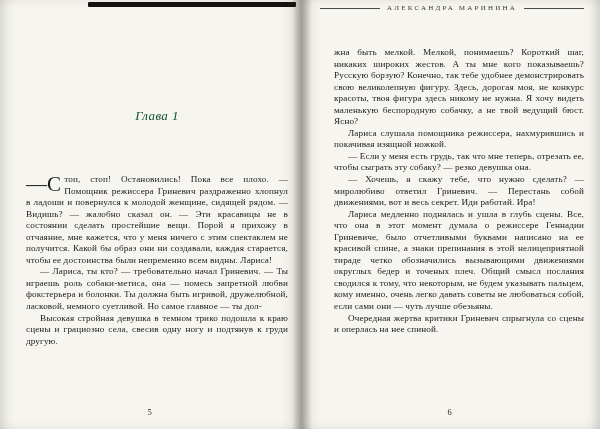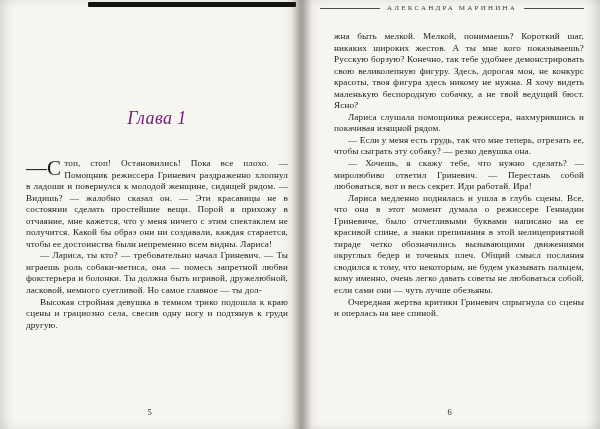--- a/index.html
+++ b/index.html
@@ -31,26 +31,26 @@
   }
   .body-text{
     position:absolute;
     font-size:9.2px;line-height:11.55px;
     text-align:justify;
     letter-spacing:.1px;
   }
   .left .body-text{left:26px;width:262px;top:158px;}
   .right .body-text{left:34px;width:250px;top:31px;}
   .body-text p{margin:0;text-indent:14px;}
-  .body-text p.noindent{text-indent:0;}
+  .body-text p.noindent{text-indent:0;margin-top:16px;}
   .chapter{
     position:absolute;top:108px;left:26px;width:262px;
     margin:0;text-align:center;
     font-style:italic;font-weight:normal;
-    font-size:18px;letter-spacing:.4px;color:#701a75;
+    font-size:13px;letter-spacing:.4px;color:#14532d;
   }
   .dropcap{
     float:left;
     font-size:21px;line-height:18px;
     padding:1px 3px 0 0;
     font-weight:normal;
   }
   .running-head{
     position:absolute;top:4px;left:20px;width:264px;
     display:flex;align-items:center;gap:7px;
@@ -87,23 +87,23 @@
   <div class="page right">
 
     <div class="running-head">
       <span class="rule"></span>
       <span class="head-text">АЛЕКСАНДРА МАРИНИНА</span>
       <span class="rule"></span>
     </div>
 
     <div class="body-text">
       <p class="noindent">жна быть мелкой. Мелкой, понимаешь? Короткий шаг, никаких широких жестов. А ты мне кого показываешь? Русскую борзую? Конечно, так тебе удобнее демонстрировать свою великолепную фигуру. Здесь, дорогая моя, не конкурс красоты, твоя фигура здесь никому не нужна. Я хочу видеть маленькую беспородную собачку, а не твой ведущий бюст. Ясно?</p>
-      <p>Лариса слушала помощника режиссера, нахмурившись и покачивая изящной рядом.</p>
+      <p>Лариса слушала помощника режиссера, нахмурившись и покачивая изящной ножкой.</p>
       <p>— Если у меня есть грудь, так что мне теперь, отрезать ее, чтобы сыграть эту собаку? — резко девушка она.</p>
-      <p>— Хочешь, я скажу тебе, что нужно сделать? — миролюбиво ответил Гриневич. — Перестань собой любоваться, вот и весь секрет. Иди работай. Ира!</p>
+      <p>— Хочешь, я скажу тебе, что нужно сделать? — миролюбиво ответил Гриневич. — Перестань собой движениями, вот и весь секрет. Иди работай. Ира!</p>
       <p>Лариса медленно поднялась и ушла в глубь сцены. Все, что она в этот момент думала о режиссере Геннадии Гриневиче, было отчетливыми буквами написано на ее красивой спине, а знаки препинания в этой нелицеприятной тираде четко обозначились вызывающими движениями округлых бедер и точеных плеч. Общий смысл послания сводился к тому, что некоторым, не будем указывать пальцем, кому именно, очень легко давать советы не любоваться собой, если сами они — чуть лучше обезьяны.</p>
       <p>Очередная жертва критики Гриневич спрыгнула со сцены и оперлась на нее спиной.</p>
     </div>
 
     <div class="pagenum">6</div>
   </div>
 
   <div class="gutter"></div>
 
 </div>

